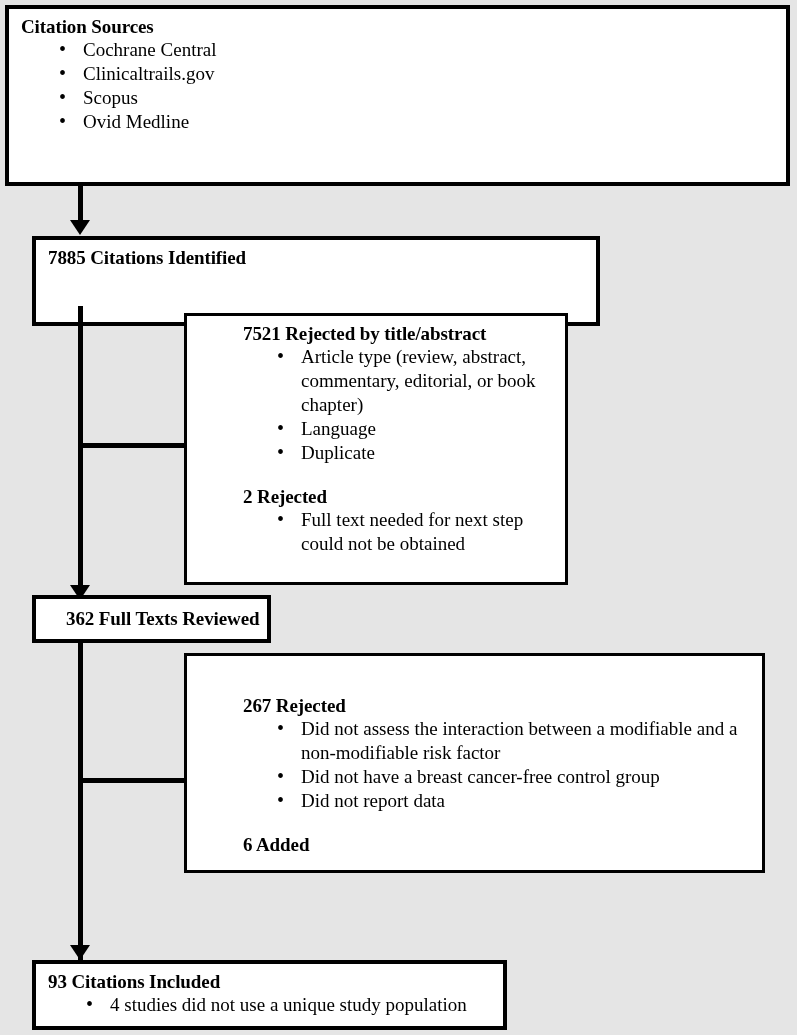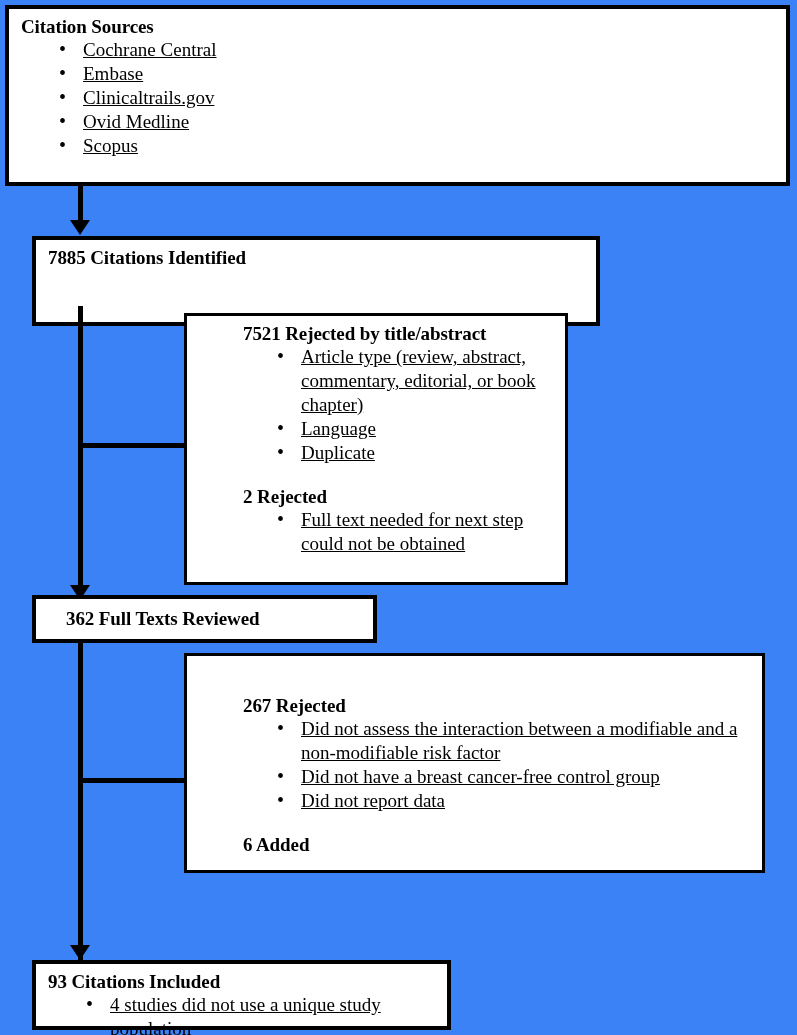--- a/index.html
+++ b/index.html
@@ -5,21 +5,21 @@
 <style>
   html, body {
     margin: 0;
     padding: 0;
     background: #ffffff;
   }
   #diagram {
     position: relative;
     width: 797px;
     height: 1035px;
-    background: #3b82f6;
+    background: #e5e5e5;
     font-family: "Liberation Serif", "DejaVu Serif", serif;
     color: #000000;
     overflow: hidden;
   }
   .box {
     position: absolute;
     box-sizing: border-box;
     background: #ffffff;
     border: 4px solid #000000;
   }
@@ -37,21 +37,20 @@
     margin: 0;
     letter-spacing: -0.1px;
   }
   .heading.pad-top {
     margin-top: 20px;
   }
   ul.bullets {
     list-style: none;
     margin: 0;
     padding: 0;
-    text-decoration: underline;
   }
   ul.bullets > li {
     position: relative;
     font-size: 19px;
     line-height: 1.26;
     padding-left: 62px;
     margin: 0;
   }
   ul.bullets > li::before {
     content: "\2022";
@@ -98,24 +97,23 @@
 </head>
 <body>
 
 <div id="diagram">
 
   <div class="box" style="left:5px; top:5px; width:785px; height:181px;">
     <div class="box-inner">
       <p class="heading">Citation Sources</p>
       <ul class="bullets">
         <li>Cochrane Central</li>
-        <li>Embase</li>
         <li>Clinicaltrails.gov</li>
+        <li>Scopus</li>
         <li>Ovid Medline</li>
-        <li>Scopus</li>
       </ul>
     </div>
   </div>
 
   <div class="vline" style="left:78px; top:186px; height:36px;"></div>
   <div class="arrowhead" style="left:70px; top:220px;"></div>
 
   <div class="box" style="left:32px; top:236px; width:568px; height:90px;">
     <div class="box-inner">
       <p class="heading">7885 Citations Identified</p>
@@ -134,21 +132,21 @@
         <li>Language</li>
         <li>Duplicate</li>
       </ul>
       <p class="heading pad-top">2 Rejected</p>
       <ul class="bullets tight">
         <li>Full text needed for next step could not be obtained</li>
       </ul>
     </div>
   </div>
 
-  <div class="box" style="left:32px; top:595px; width:345px; height:48px;">
+  <div class="box" style="left:32px; top:595px; width:239px; height:48px;">
     <div class="centered">
       <p class="heading">362 Full Texts Reviewed</p>
     </div>
   </div>
 
   <div class="vline" style="left:78px; top:643px; height:317px;"></div>
   <div class="hline" style="left:78px; top:778px; width:108px;"></div>
   <div class="arrowhead" style="left:70px; top:945px;"></div>
 
   <div class="box thin" style="left:184px; top:653px; width:581px; height:220px;">
@@ -156,21 +154,21 @@
       <p class="heading">267 Rejected</p>
       <ul class="bullets tight">
         <li>Did not assess the interaction between a modifiable and a non-modifiable risk factor</li>
         <li>Did not have a breast cancer-free control group</li>
         <li>Did not report data</li>
       </ul>
       <p class="heading pad-top">6 Added</p>
     </div>
   </div>
 
-  <div class="box" style="left:32px; top:960px; width:419px; height:70px;">
+  <div class="box" style="left:32px; top:960px; width:475px; height:70px;">
     <div class="box-inner">
       <p class="heading">93 Citations Included</p>
       <ul class="bullets">
         <li>4 studies did not use a unique study population</li>
       </ul>
     </div>
   </div>
 
 </div>
 

